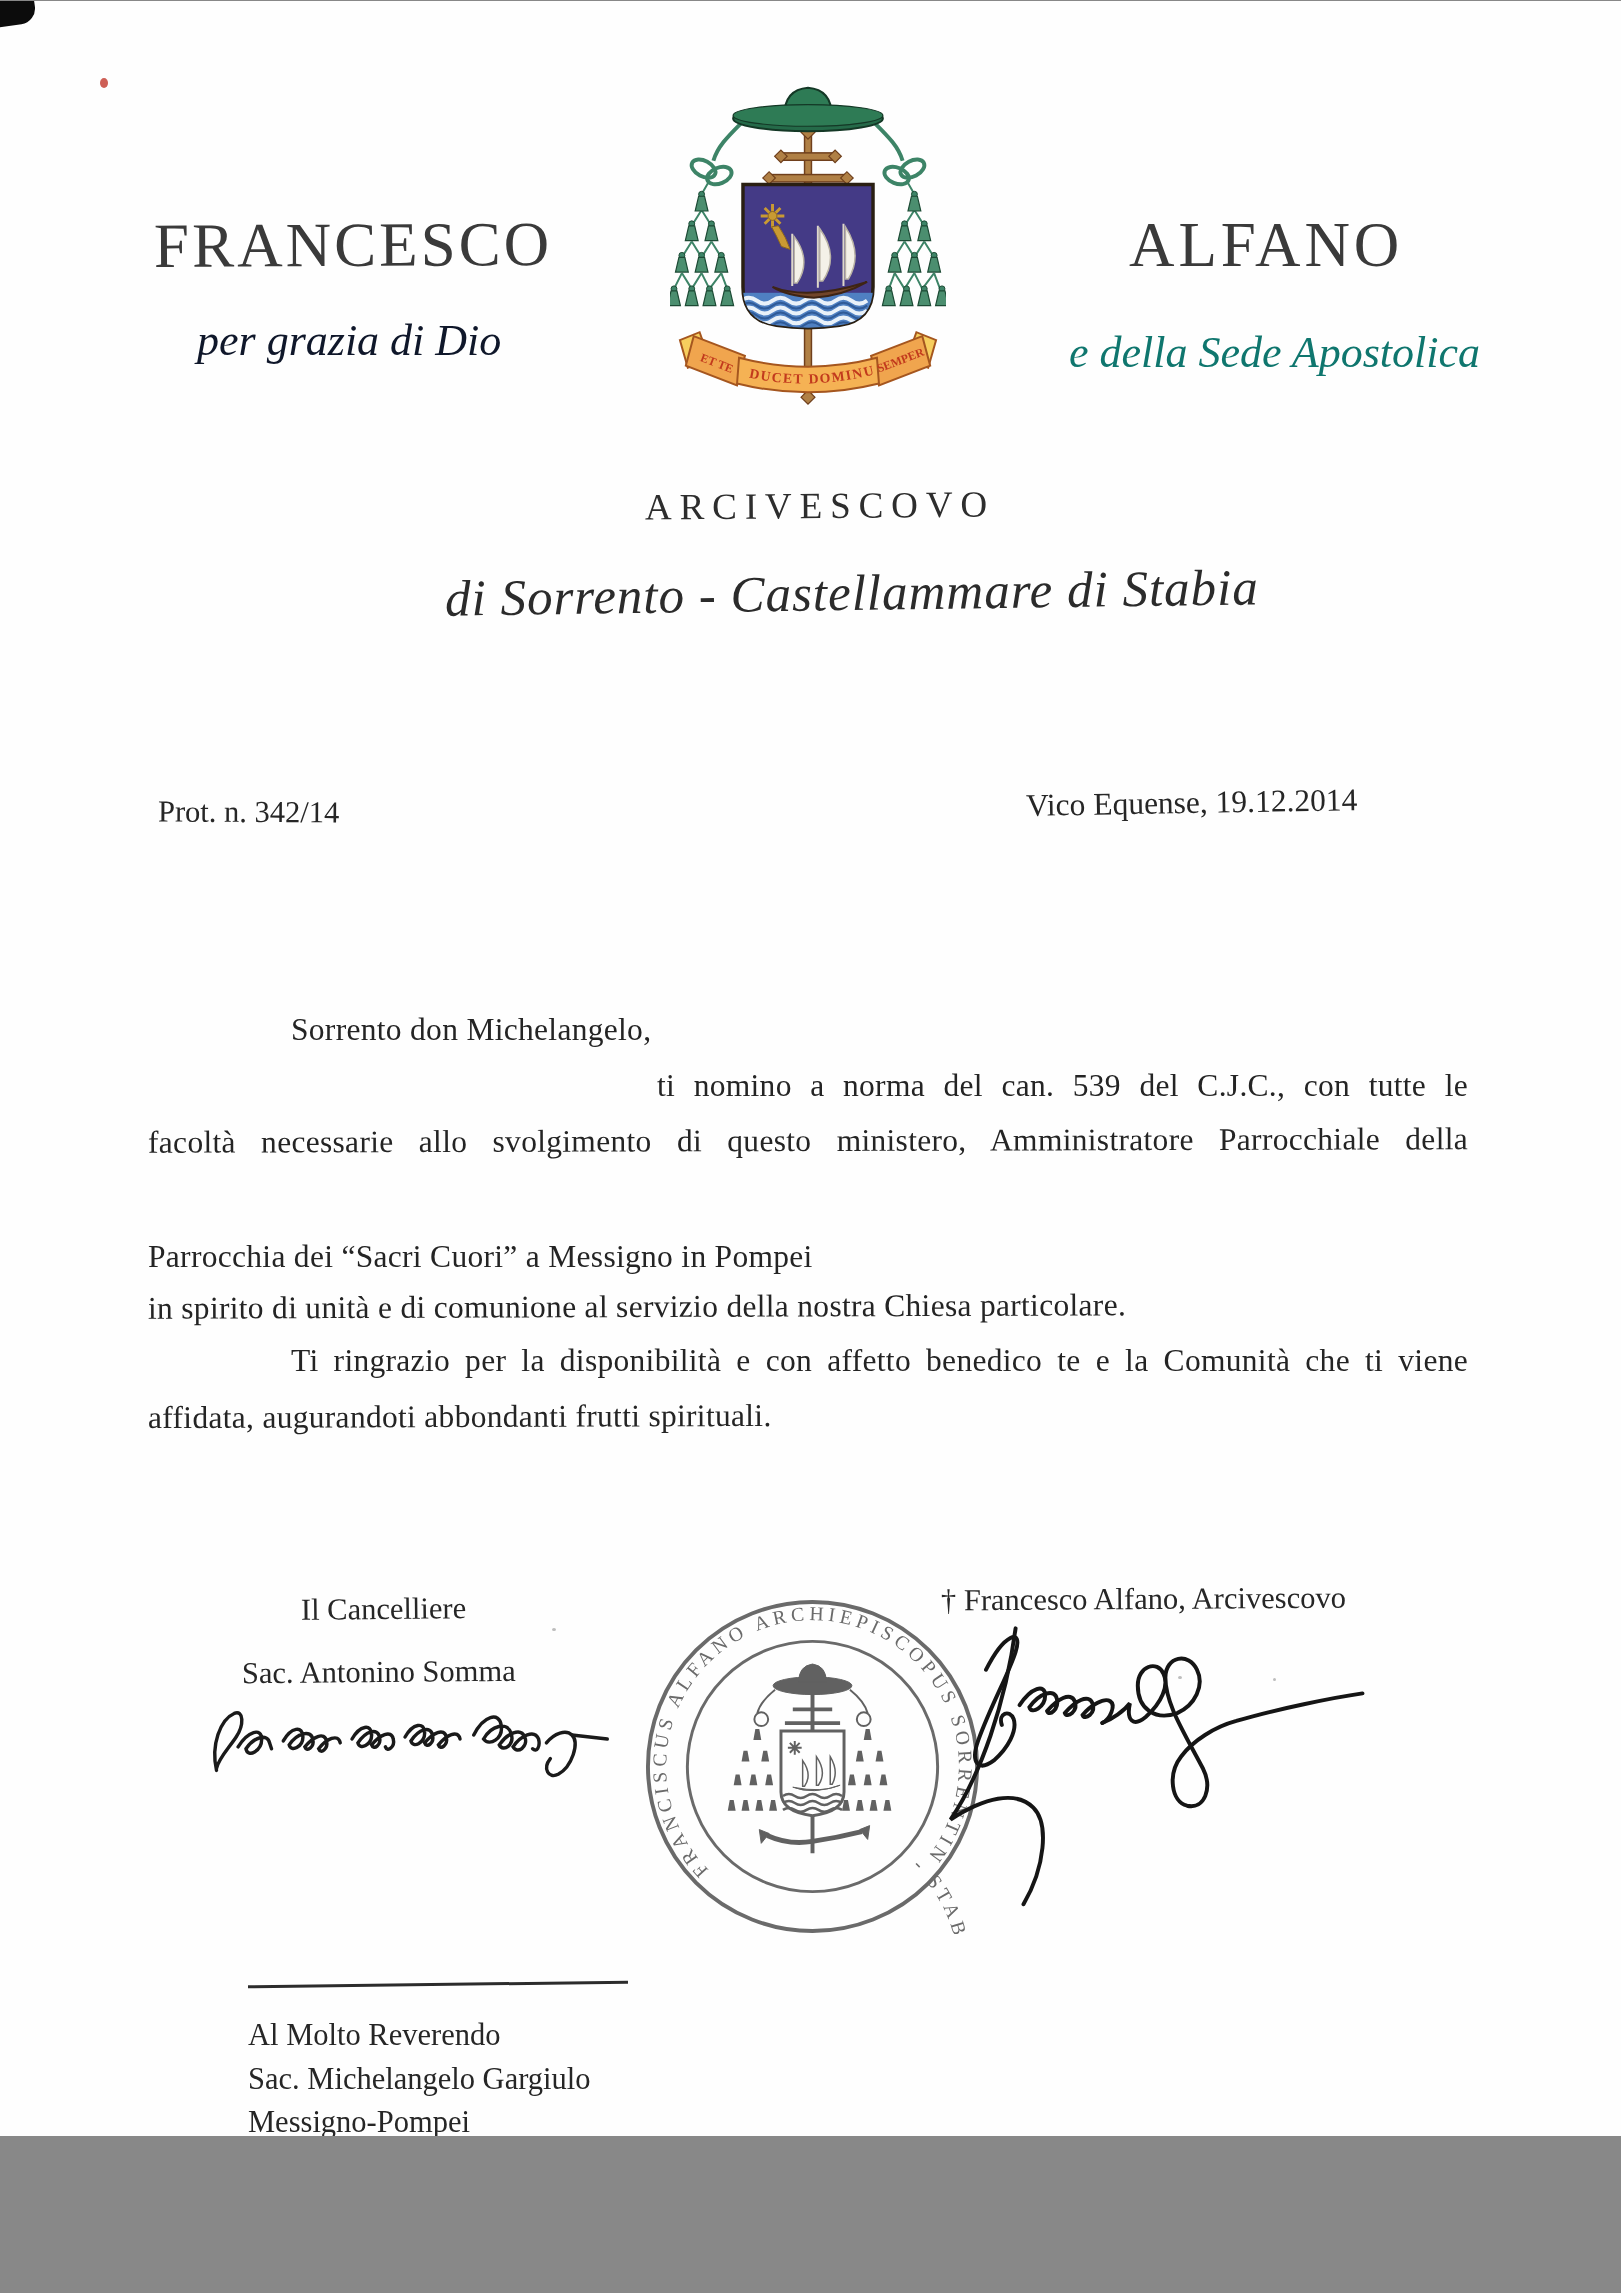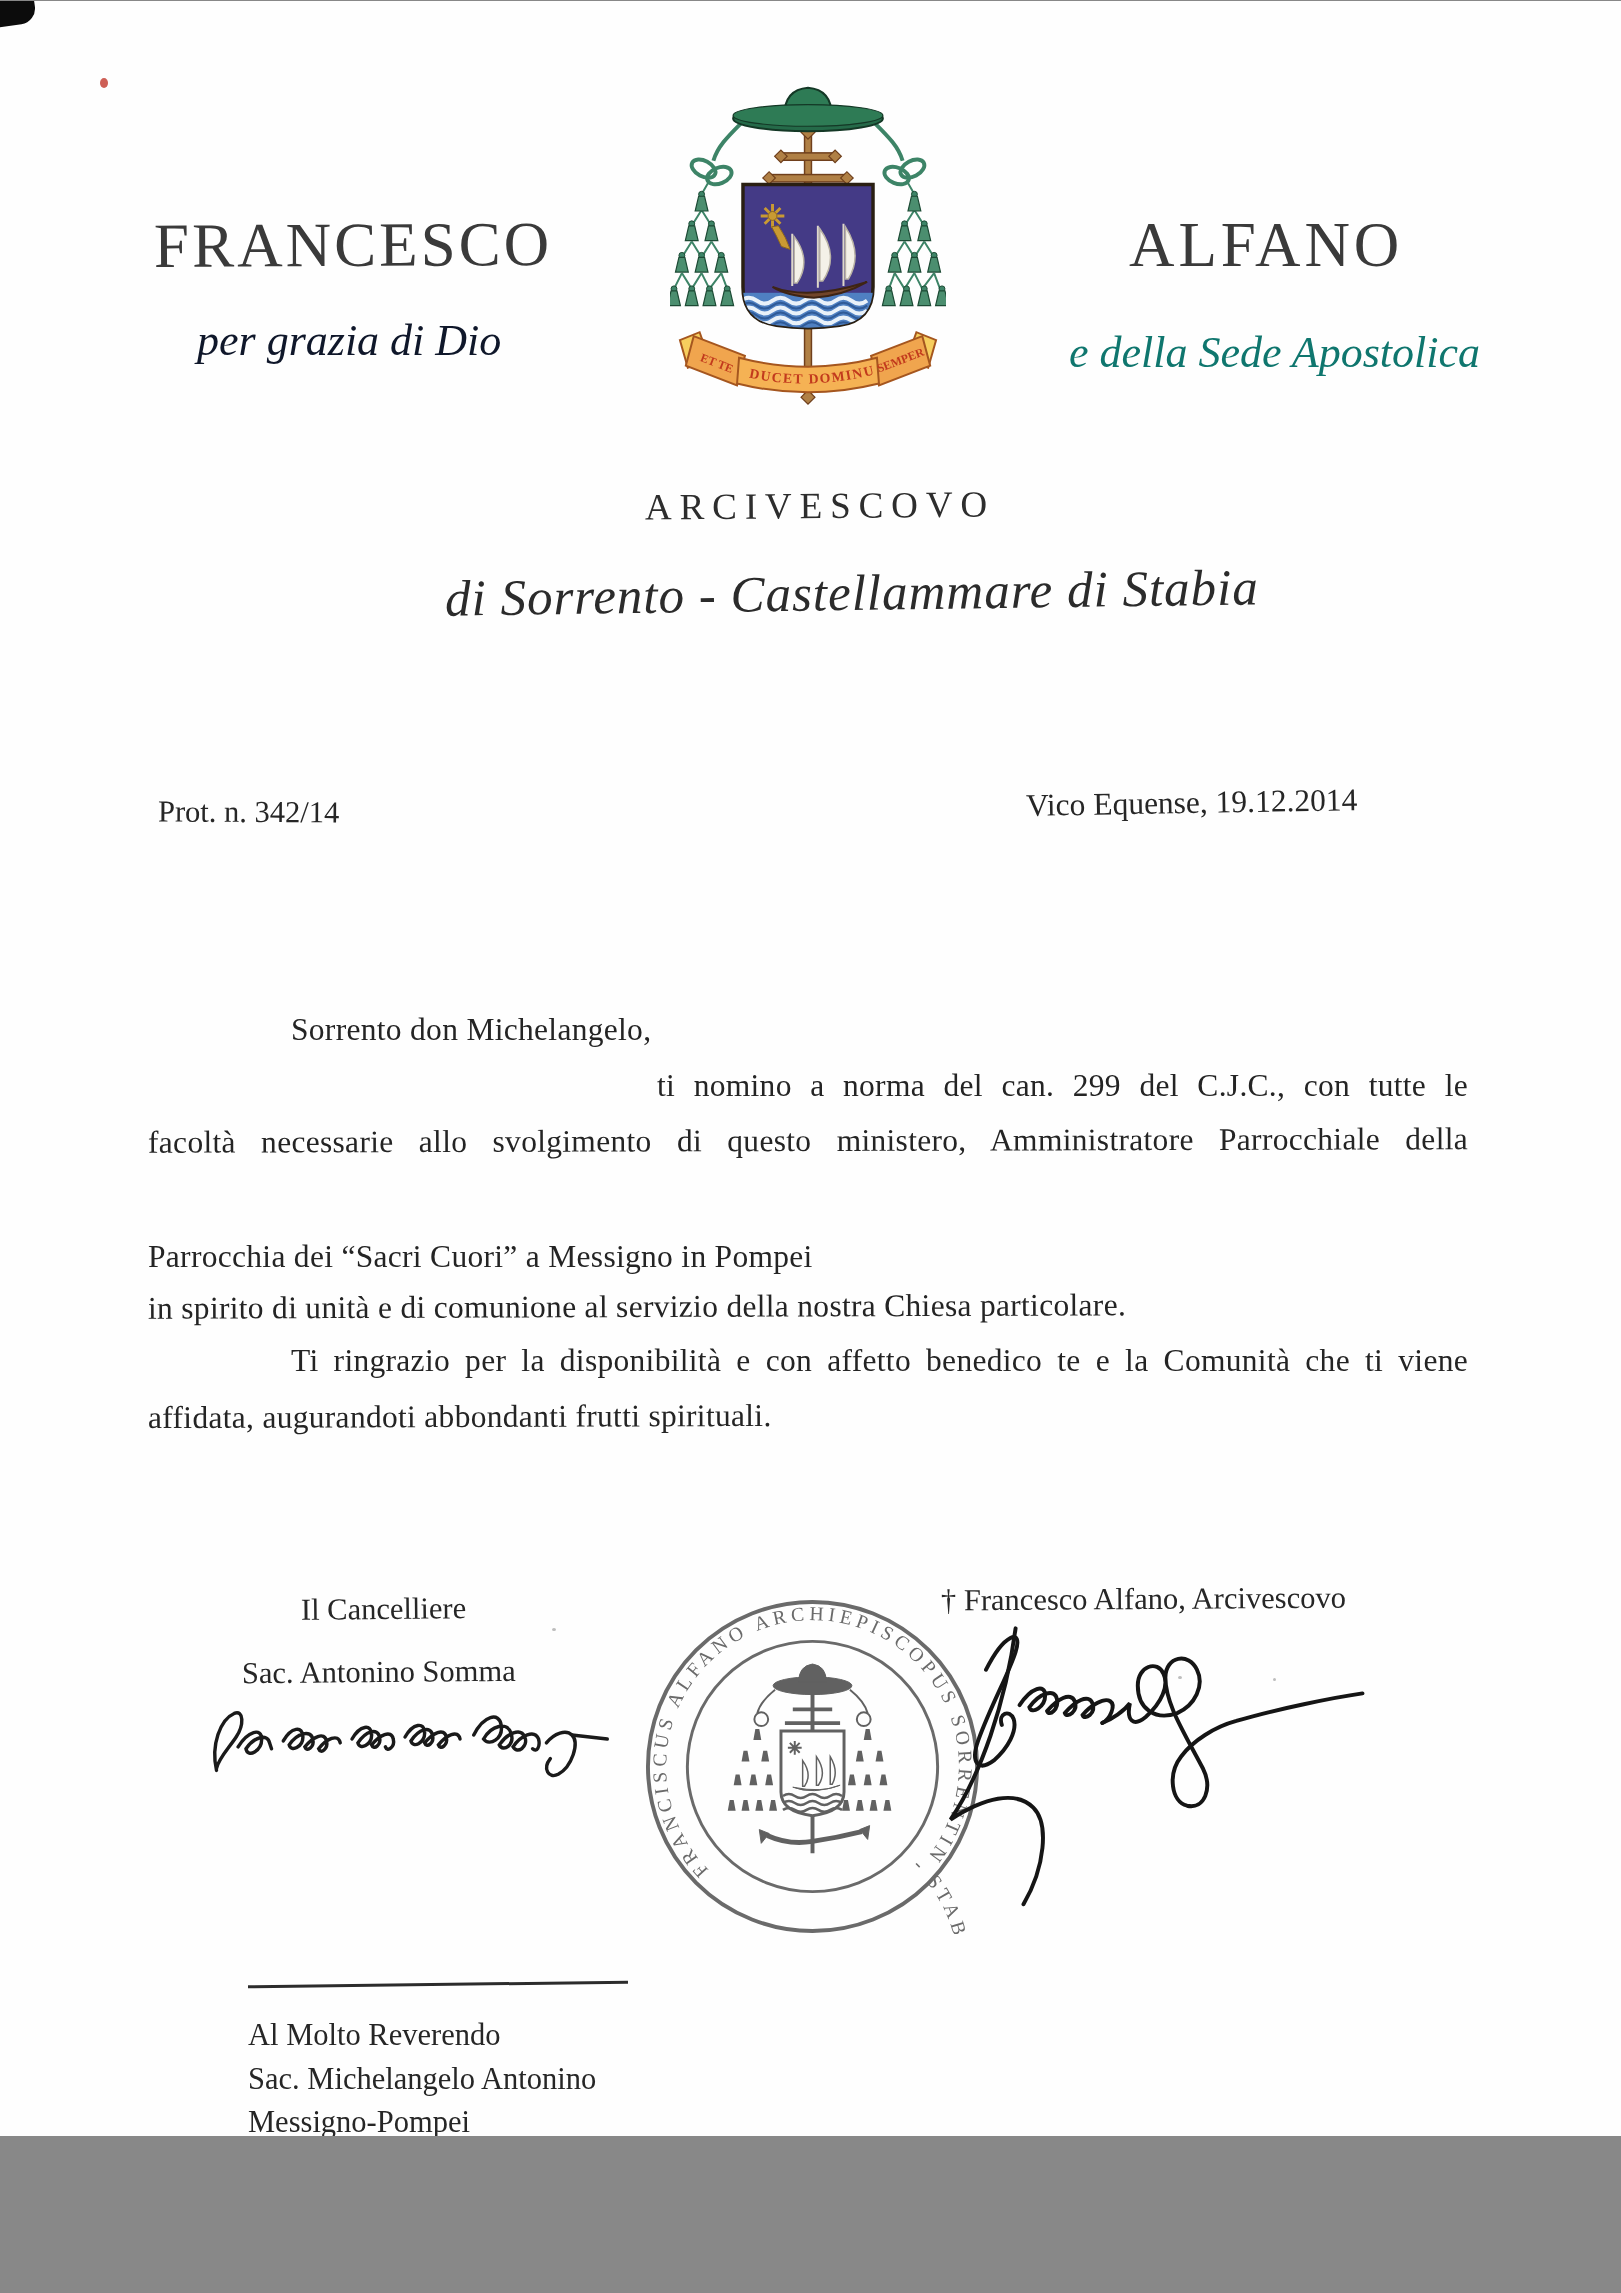--- a/index.html
+++ b/index.html
@@ -191,21 +191,21 @@
       </text>
       <text x="30" y="287" font-size="12" font-weight="bold" fill="#c23a1d" transform="rotate(21 30 287)">ET TE</text>
       <text x="212" y="299" font-size="12" font-weight="bold" fill="#c23a1d" transform="rotate(-21 212 299)">SEMPER</text>
     </g>
   </svg>
 
   <div class="abs prot">Prot. n. 342/14</div>
   <div class="abs pdate">Vico Equense, 19.12.2014</div>
 
   <div class="abs bline l0">Sorrento don Michelangelo,</div>
-  <div class="abs bline l1 just">ti nomino a norma del can. 299 del C.J.C., con tutte le</div>
+  <div class="abs bline l1 just">ti nomino a norma del can. 539 del C.J.C., con tutte le</div>
   <div class="abs bline l2 just">facoltà necessarie allo svolgimento di questo ministero, Amministratore Parrocchiale della</div>
   <div class="abs bline l3">Parrocchia dei “Sacri Cuori” a Messigno in Pompei</div>
   <div class="abs bline l5">in spirito di unità e di comunione al servizio della nostra Chiesa particolare.</div>
   <div class="abs bline l6 just">Ti ringrazio per la disponibilità e con affetto benedico te e la Comunità che ti viene</div>
   <div class="abs bline l7">affidata, augurandoti abbondanti frutti spirituali.</div>
 
   <div class="abs chanc-title">Il Cancelliere</div>
   <div class="abs chanc-name">Sac. Antonino Somma</div>
 
   <div class="abs arch-line">† Francesco Alfano, Arcivescovo</div>
@@ -274,17 +274,17 @@
     <g fill="none" stroke="#151515" stroke-width="4" stroke-linecap="round">
       <path d="M66,96 C84,60 104,52 96,78 C90,98 70,134 58,168 C50,190 58,200 74,188 C88,176 98,158 94,146 C90,136 78,140 82,152"></path>
       <path d="M100,132 C112,114 126,110 126,122 C126,134 112,142 110,134 C120,120 136,114 138,126 C140,136 130,144 128,138 C138,126 152,118 156,128 C160,138 148,146 146,140 C156,128 170,120 174,130 C178,140 166,148 164,142 C172,132 186,124 192,128 C198,132 192,146 184,150"></path>
       <path d="M184,150 C194,146 206,138 212,130 C208,148 216,154 228,144 C244,130 252,112 246,100 C240,86 220,92 220,112 C220,136 238,148 260,140 C278,132 288,112 280,96 C272,78 248,82 248,104 C248,130 266,158 286,196 C296,216 288,238 270,234 C254,230 250,202 264,184 C276,168 298,154 320,148 C360,136 420,124 448,120"></path>
       <path d="M96,54 C86,130 60,204 30,248 C64,226 96,218 114,236 C130,252 126,296 104,334"></path>
     </g>
   </svg>
 
   <div class="abs ruleline"></div>
   <div class="abs r0">Al Molto Reverendo</div>
-  <div class="abs r1">Sac. Michelangelo Antonino</div>
+  <div class="abs r1">Sac. Michelangelo Gargiulo</div>
   <div class="abs r2">Messigno-Pompei</div>
 
 </div>
 
 
 </body></html>

